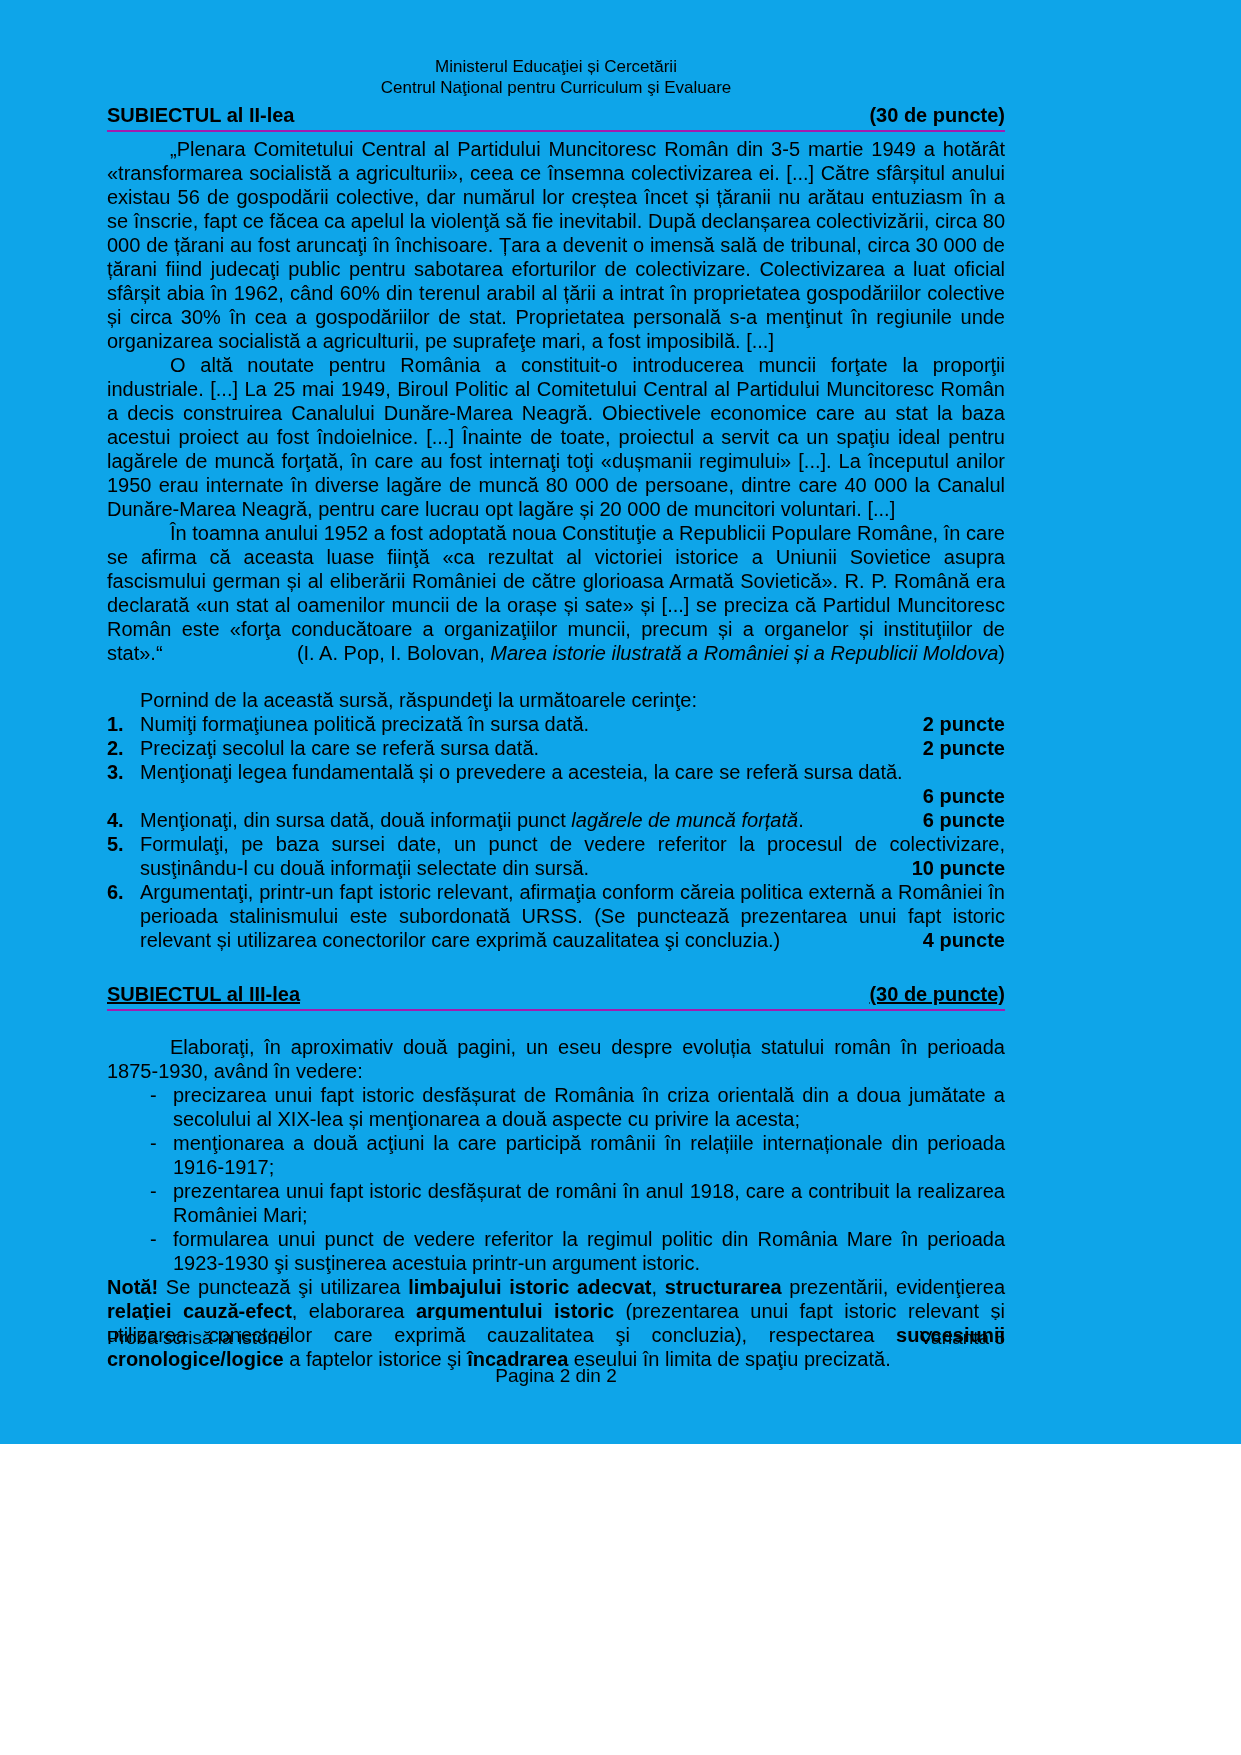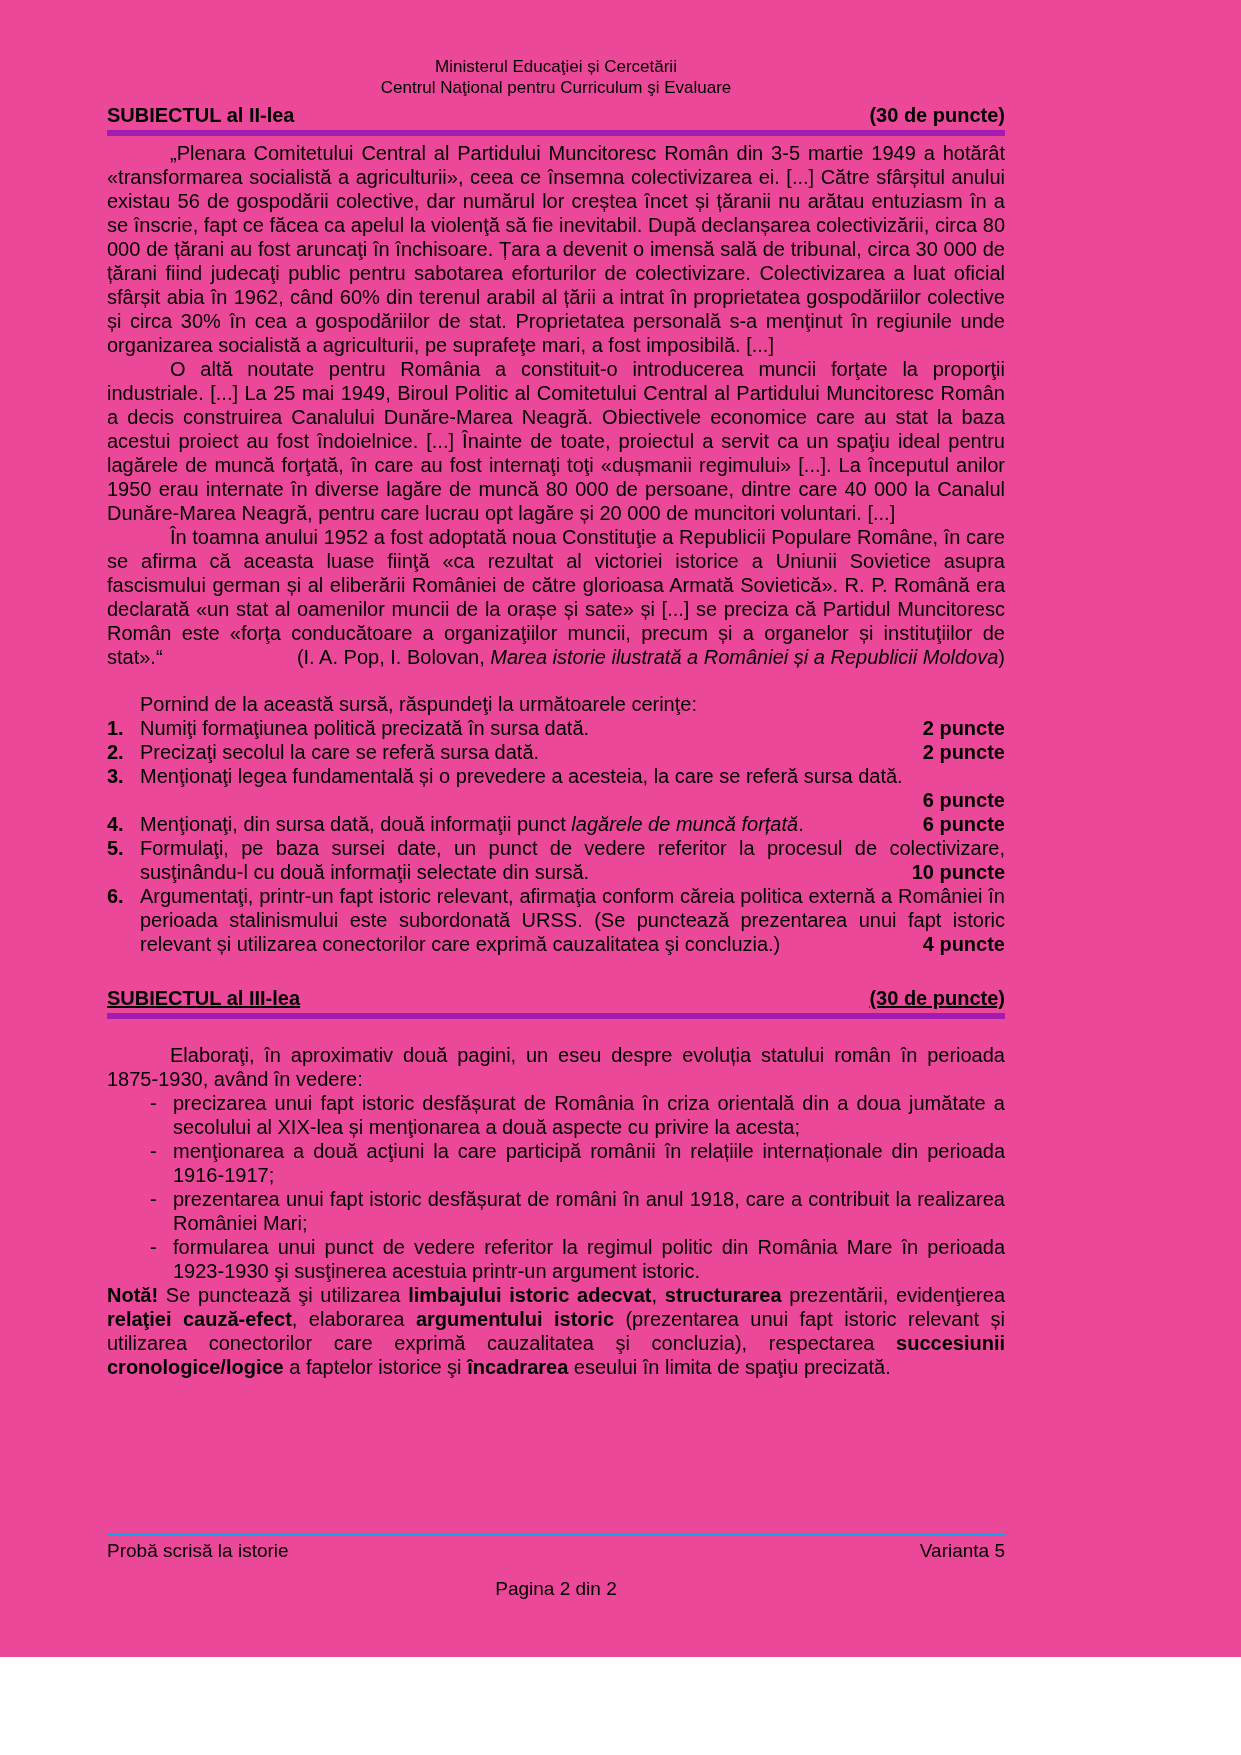--- a/index.html
+++ b/index.html
@@ -1,32 +1,32 @@
 <!DOCTYPE html>
 <html lang="ro"><head>
 <meta charset="utf-8">
 <style>
   * { margin:0; padding:0; box-sizing:border-box; }
   html,body { background:#ffffff; }
   .page {
     position:relative;
     width:1241px;
-    height:1657px;
-    background:#ec4899;
+    height:1444px;
+    background:#0ea5e9;
     color:#000000;
     font-family:"Liberation Sans","DejaVu Sans",sans-serif;
     font-size:20px;
     line-height:24px;
     padding:56px 236px 0 107px;
     overflow:hidden;
   }
   .doc-header { text-align:center; font-size:17px; line-height:21px; margin-bottom:5px; }
   .section-row {
     display:flex; justify-content:space-between;
-    font-weight:bold; border-bottom:6px solid #a21caf;
+    font-weight:bold; border-bottom:2px solid #a21caf;
     padding-bottom:3px; margin-bottom:5px;
   }
   .ind-sm  { text-indent:33px; text-align:justify; }
   .quote   { text-indent:63px; text-align:justify; }
   .attribution { float:right; }
   .task-intro  { margin-top:23px; }
   .qitem { display:flex; }
   .qnum  { width:33px; flex-shrink:0; font-weight:bold; }
   .qbody { flex:1; text-align:justify; position:relative; }
   .pts   { position:absolute; right:0; bottom:0; font-weight:bold; white-space:nowrap; }

